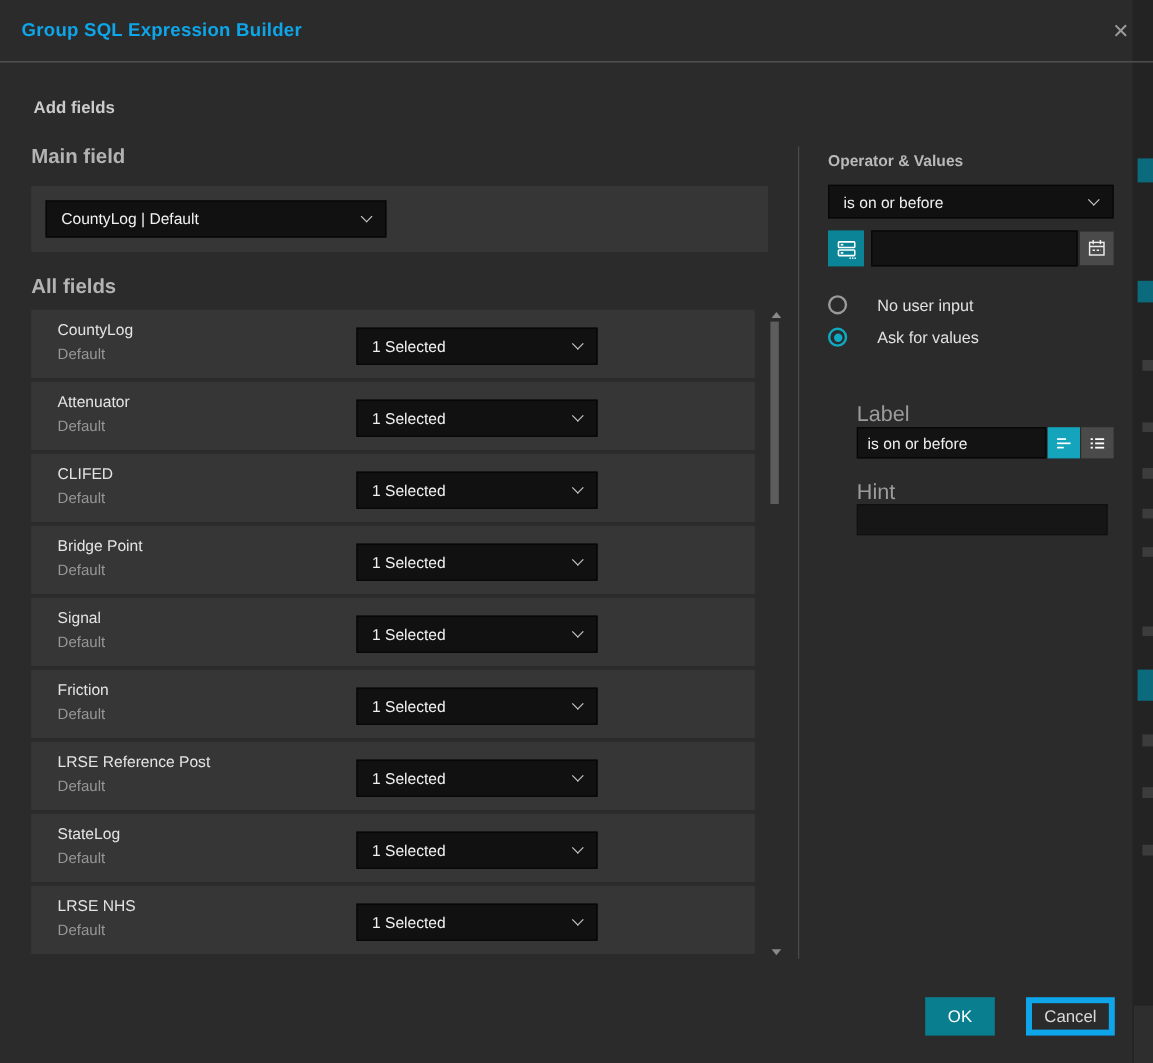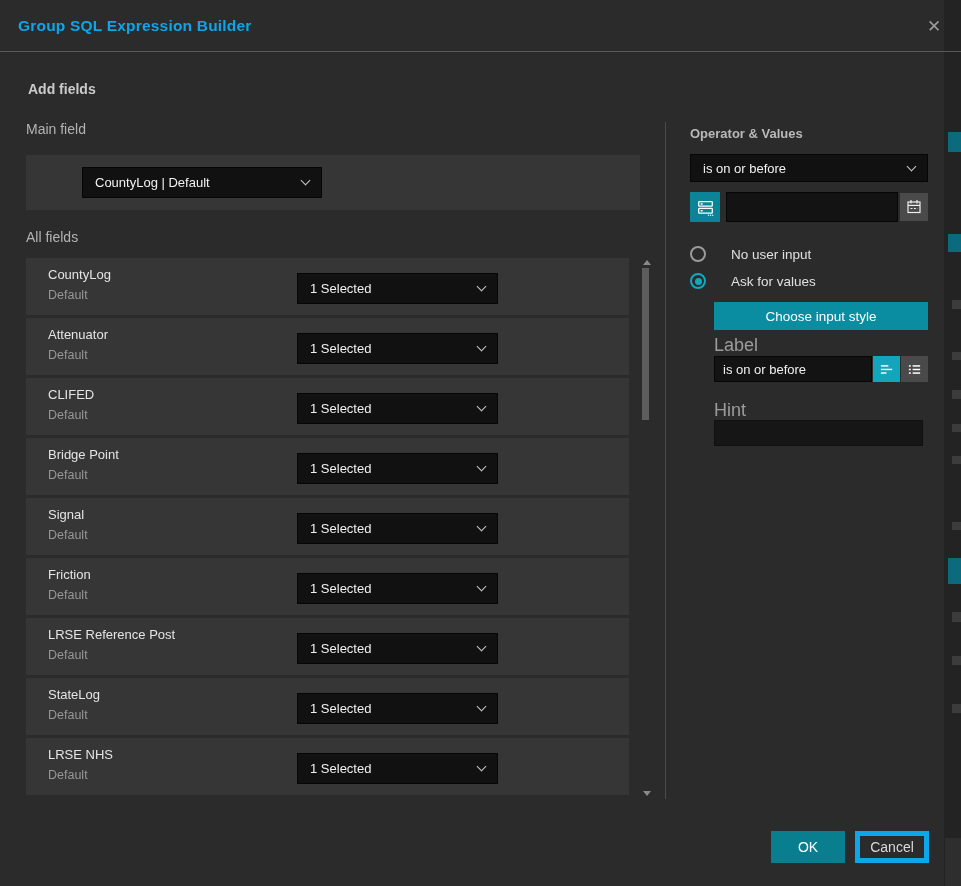--- a/index.html
+++ b/index.html
@@ -13,31 +13,31 @@
   .dialog { position:absolute; left:0; top:0; width:944px; height:886px; background:#2b2b2b; }
   .header-sep { position:absolute; left:0; top:51px; width:961px; height:1px; background:#5a5a5a; z-index:5; }
 
   .title { position:absolute; left:18px; top:0; height:51px; line-height:51px;
            font-size:15.5px; font-weight:700; color:#0ea5e9; letter-spacing:.2px; }
   .close { position:absolute; left:920px; top:12px; width:28px; height:28px;
            display:flex; align-items:center; justify-content:center;
            color:#9b9b9b; font-size:17px; cursor:pointer; background:none; border:none; }
 
   .h-add { position:absolute; left:28px; top:81px; font-size:14px; font-weight:700; color:#cbcbcb; }
-  .sub-label { position:absolute; font-size:14px; font-weight:400; color:#b3b3b3; }
+  .sub-label { position:absolute; font-size:17px; font-weight:700; color:#b3b3b3; }
   .lbl-main { left:26px; top:121px; }
   .lbl-all  { left:26px; top:229px; }
 
   .main-panel { position:absolute; left:26px; top:155px; width:614px; height:55px; background:#363636; }
 
   .dd { position:absolute; height:31px; background:#111; border:1px solid #060606;
         display:flex; align-items:center; padding:0 12px; color:#f1f1f1; font-size:13px; cursor:pointer; }
   .chev { width:7px; height:7px; border-right:1.6px solid #c9c9c9; border-bottom:1.6px solid #c9c9c9;
           transform:rotate(45deg); margin-left:auto; margin-top:-4px; flex:none; }
-  .dd-source { left:12px; top:12px; width:240px;margin-left:44px; }
+  .dd-source { left:12px; top:12px; width:284px; }
   .dd-date   { left:271px; top:12px; width:201px; gap:8px; }
 
   .list { position:absolute; left:26px; top:258px; width:603px; display:flex; flex-direction:column; gap:3px; }
   .row { position:relative; height:57px; background:#363636; }
   .row-name { position:absolute; left:22px; top:9px;  font-size:13px; color:#e4e4e4; }
   .row-sub  { position:absolute; left:22px; top:30px; font-size:12.5px; color:#979797; }
   .row-dd   { left:271px; top:15px; width:201px; }
 
   .sbar { position:absolute; left:641px; top:258px; width:10px; height:540px; }
   .sb-up   { position:absolute; left:2px; top:2px;    width:0; height:0; border-left:4px solid transparent; border-right:4px solid transparent; border-bottom:5px solid #8a8a8a; }
@@ -76,21 +76,21 @@
                  font-family:"Liberation Sans", sans-serif; }
   .style-btn { position:absolute; top:356px; width:27px; height:26px; border:none; cursor:pointer;
                display:flex; align-items:center; justify-content:center; }
   .style-text { left:873px; background:#14a4bc; }
   .style-list { left:901px; background:#4a4a4a; }
 
   .hint-input { position:absolute; left:714px; top:420px; width:209px; height:26px;
                 background:#161616; border:1px solid #101010; color:#f0f0f0; font-size:13px; padding:0 8px;
                 font-family:"Liberation Sans", sans-serif; }
 
-  .ok-btn { position:absolute; left:771px; top:831px; width:74px; height:32px; background:#087e8e;
+  .ok-btn { position:absolute; left:771px; top:831px; width:58px; height:32px; background:#087e8e;
             color:#fff; font-size:14px; border:none; cursor:pointer; font-family:"Liberation Sans", sans-serif; }
   .cancel-btn { position:absolute; left:855px; top:831px; width:74px; height:32px; background:transparent;
             color:#dadada; font-size:14px; border:5px solid #0ea5e9; cursor:pointer; font-family:"Liberation Sans", sans-serif; }
 
   .strip { position:absolute; left:944px; top:0; width:17px; height:886px; background:#232323; }
   .frag { position:absolute; }
   .ft { background:#0b6b7c; } .fg { background:#3c3c3c; }
 </style>
 </head>
 <body>
@@ -239,21 +239,20 @@
 
     <div class="radio-row r1">
       <span class="radio"></span>
       <span class="radio-label">No user input</span>
     </div>
     <div class="radio-row r2">
       <span class="radio sel"></span>
       <span class="radio-label">Ask for values</span>
     </div>
 
-    <button class="choose-btn">Choose input style</button>
 
     <div class="cap cap-label">Label</div>
     <input class="label-input" value="is on or before" style="">
     <button class="style-btn style-text">
       <span style="display:flex;">
         <svg width="15" height="15" viewBox="0 0 16 16" fill="#fff">
             <rect x="2" y="3.4" width="8" height="1.5"></rect>
             <rect x="2" y="7.2" width="12" height="1.5"></rect>
             <rect x="2" y="11" width="6" height="1.5"></rect>
           </svg>

